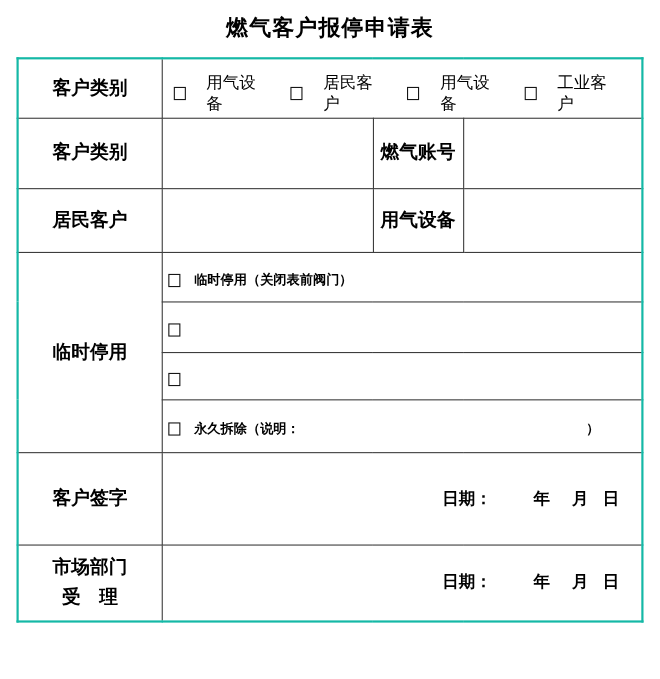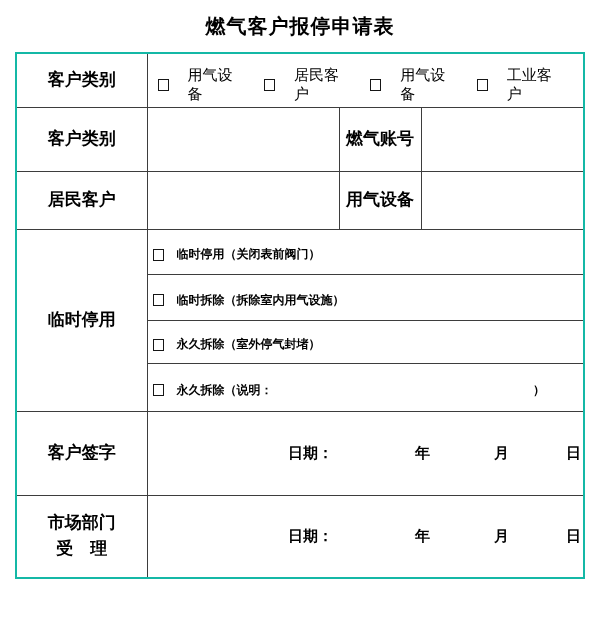--- a/index.html
+++ b/index.html
@@ -64,22 +64,21 @@
   }
   .sub-option .cb { margin-right: 13px; }
   .sub-option .suffix { margin-left: auto; margin-right: 38px; }
   
   .date-line {
     display: flex;
     justify-content: flex-end;
     align-items: center;
     font-size: 15px;
     font-weight: bold;
-    padding-right: 2px;
-    gap: 44px;
+    padding-right: 20px;
   }
   .date-line .yy { margin-left: 38px; }
   .date-line .mm { margin-left: 20px; }
   .date-line .dd { margin-left: 13px; }
   .two-line { line-height: 1.55; }
 </style>
 </head>
 <body>
 
 <div class="title">燃气客户报停申请表</div>
@@ -137,29 +136,27 @@
       <div class="sub-option">
         <span class="cb"></span>
         <span>临时停用（关闭表前阀门）</span>
       </div>
     </td>
   </tr>
   <tr style="height:46px">
     <td colspan="3" class="top-align">
       <div class="sub-option">
         <span class="cb"></span>
-        <span>临时拆除（拆除室内用气设施）</span>
       </div>
     </td>
   </tr>
   <tr style="height:43px">
     <td colspan="3" class="top-align">
       <div class="sub-option">
         <span class="cb"></span>
-        <span>永久拆除（室外停气封堵）</span>
       </div>
     </td>
   </tr>
   <tr style="height:48px">
     <td colspan="3" class="top-align">
       <div class="sub-option">
         <span class="cb"></span>
         <span>永久拆除（说明：</span>
         <span class="suffix">）</span>
       </div>
@@ -171,21 +168,21 @@
     <td colspan="3">
       <div class="date-line">
         <span>日期：</span>
         <span class="yy">年</span>
         <span class="mm">月</span>
         <span class="dd">日</span>
       </div>
     </td>
   </tr>
 
-  <tr style="height:83px">
+  <tr style="height:70px">
     <td class="label-cell two-line">
       <div>市场部门</div>
       <div>受　理</div>
     </td>
     <td colspan="3">
       <div class="date-line">
         <span>日期：</span>
         <span class="yy">年</span>
         <span class="mm">月</span>
         <span class="dd">日</span>

